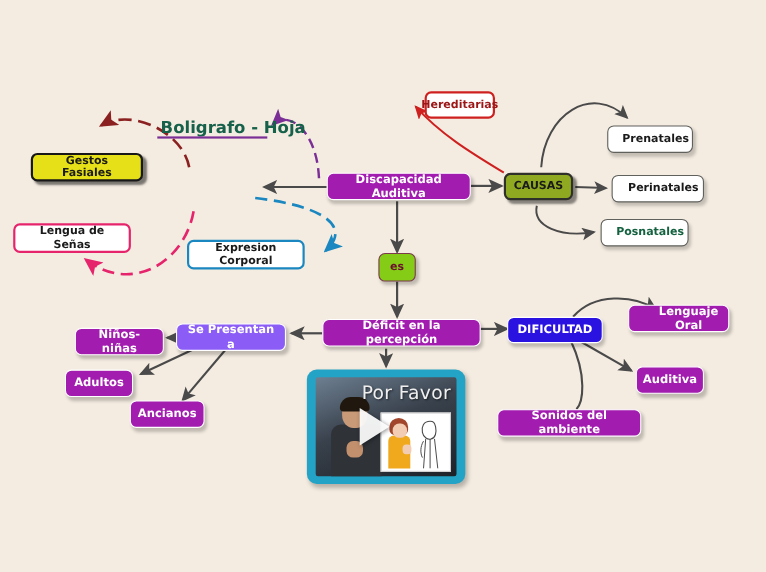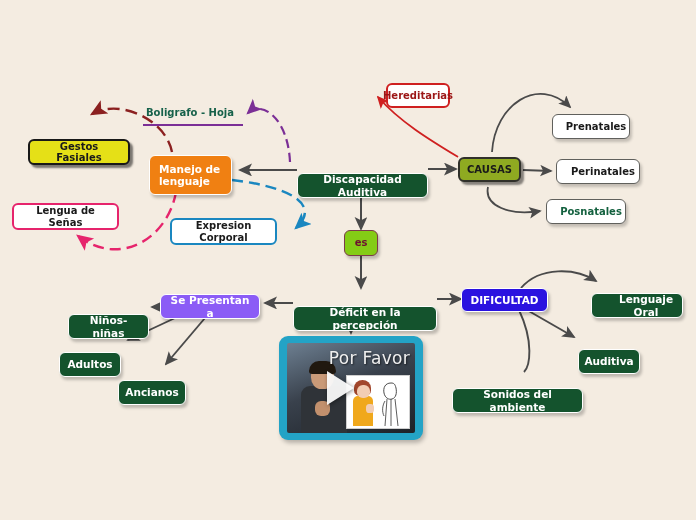--- a/index.html
+++ b/index.html
@@ -34,25 +34,24 @@
     justify-content: center;
     text-align: center;
     border-radius: 6px;
     font-weight: bold;
     line-height: 1.15;
     white-space: pre-line;
     padding: 4px 9px;
     box-shadow: 2px 3px 3px rgba(0,0,0,0.22);
   }
   .n-brown {
-    background: #14532d;
+    background: #a21caf;
     color: #ffffff;
     border: 1.5px solid #ffffff;
     font-size: 10.5px;
-    margin-top: 16px;
   }
   .n-orange {
     background: #f08012;
     color: #ffffff;
     border: 1.5px solid #ffffff;
     font-size: 10.5px;
     text-align: left;
     justify-content: flex-start;
   }
   .n-yellow {
@@ -112,21 +111,21 @@
     font-size: 10px;
   }
   .n-indigo {
     background: #2a12e0;
     color: #ffffff;
     border: 1.5px solid #ffffff;
     font-size: 10.5px;
   }
   .label-plain {
     position: absolute;
-    font-size: 10px;
+    font-size: 15px;
     font-weight: bold;
     color: #16614a;
     white-space: nowrap;
     text-align: left;
   }
   .label-underline {
     position: absolute;
     height: 2px;
     background: #7b2f96;
   }
@@ -335,24 +334,20 @@
 
     <path d="M175,318 L128,340" stroke="#4a4a4a" stroke-width="1.9" fill="none" marker-end="url(#ar-dark)"></path>
 
     <path d="M205,318 L166,364" stroke="#4a4a4a" stroke-width="1.9" fill="none" marker-end="url(#ar-dark)"></path>
   </svg>
 
   <div class="node n-yellow" style="left:28px; top:139px; width:102px; height:26px;">
     <span>Gestos Fasiales</span>
   </div>
 
-  <div class="node n-orange" style="left:149px; top:155px; width:83px; height:40px;">
-    <span>Manejo de
-lenguaje</span>
-  </div>
 
   <div class="node n-pink" style="left:12px; top:203px; width:107px; height:27px;">
     <span>Lengua de Señas</span>
   </div>
 
   <div class="node n-blue-out" style="left:170px; top:218px; width:107px; height:27px;">
     <span>Expresion Corporal</span>
   </div>
 
   <div class="label-plain" style="left:146px; top:107px;">Boligrafo - Hoja</div>
@@ -387,21 +382,21 @@
   </div>
 
   <div class="node n-brown" style="left:293px; top:290px; width:144px; height:25px;">
     <span>Déficit  en la percepción</span>
   </div>
 
   <div class="node n-indigo" style="left:461px; top:288px; width:87px; height:24px;">
     <span>DIFICULTAD</span>
   </div>
 
-  <div class="node n-brown" style="left:591px; top:277px; width:92px; height:25px;padding-left:27px;">
+  <div class="node n-brown" style="left:571px; top:277px; width:92px; height:25px;padding-left:27px;">
     <span>Lenguaje Oral</span>
   </div>
 
   <div class="node n-brown" style="left:578px; top:333px; width:62px; height:25px;">
     <span>Auditiva</span>
   </div>
 
   <div class="node n-brown" style="left:452px; top:372px; width:131px; height:25px;">
     <span>Sonidos del ambiente</span>
   </div>

